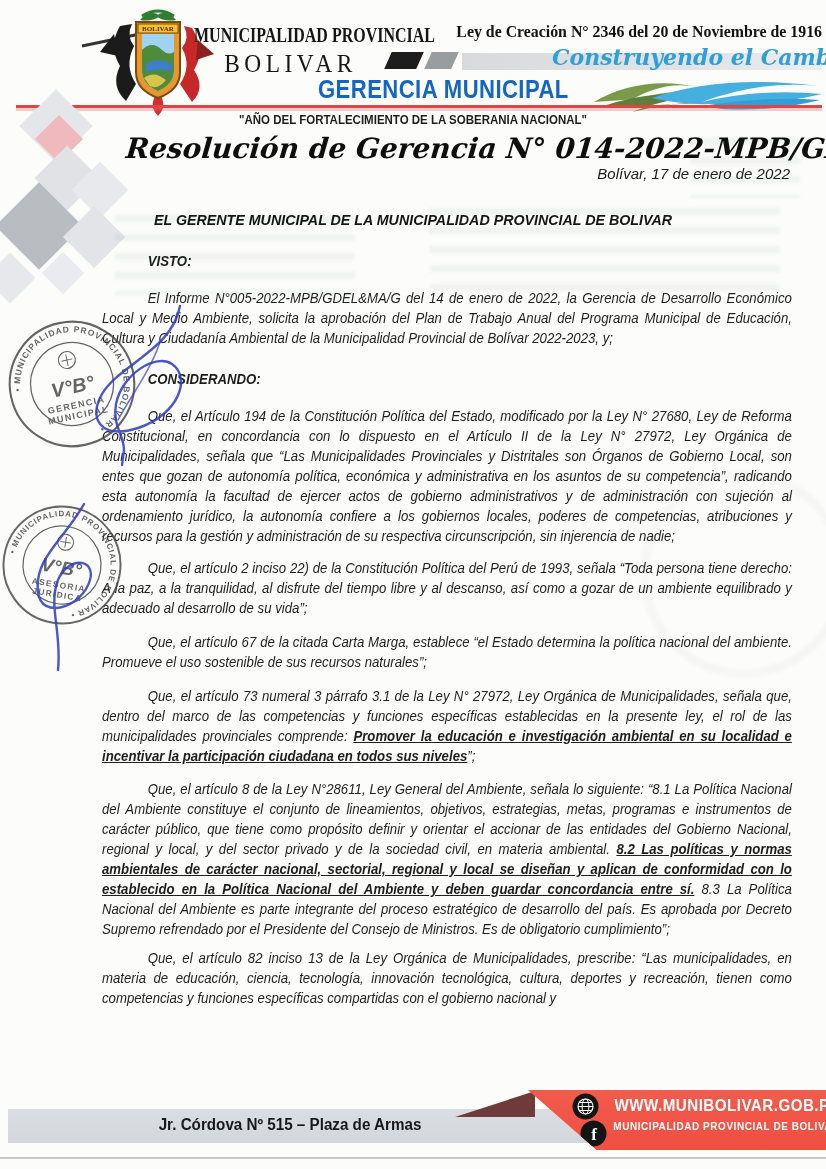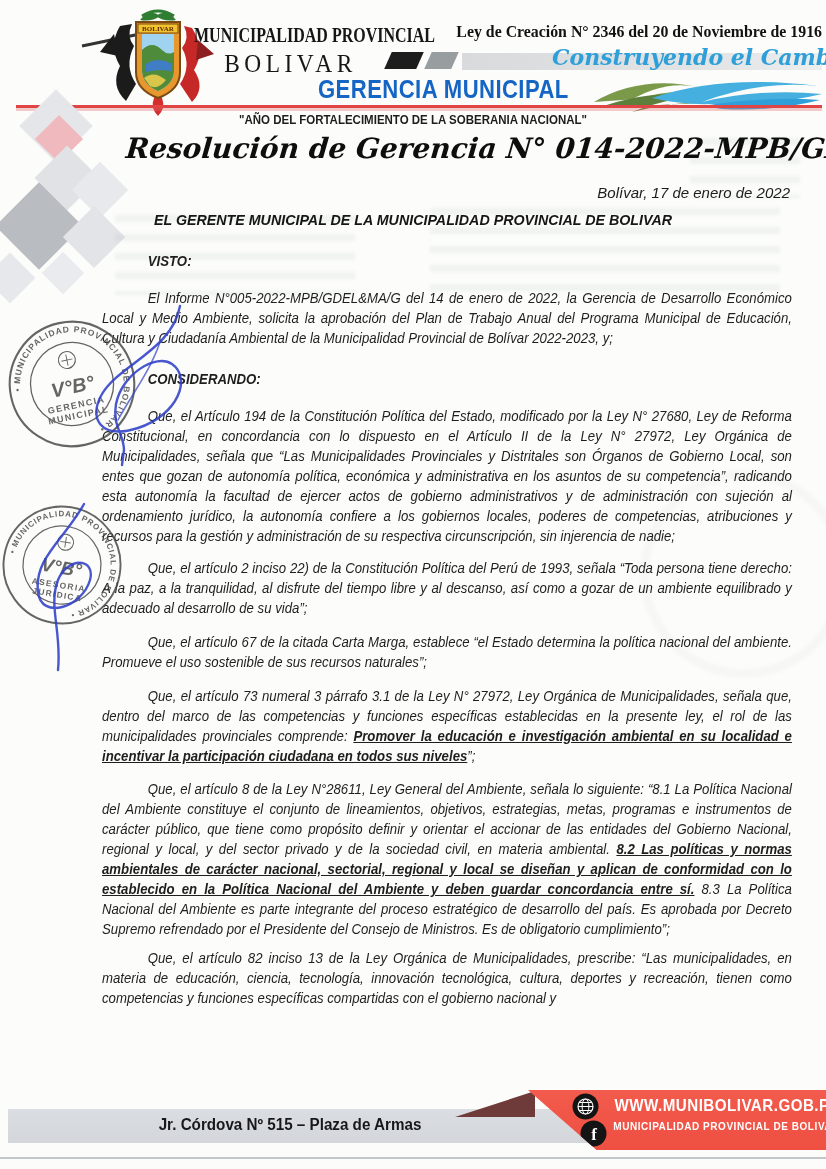--- a/index.html
+++ b/index.html
@@ -23,21 +23,21 @@
 
   
   .diamond{position:absolute;transform:rotate(45deg);}
   
   .ghost{position:absolute;filter:blur(1.6px);opacity:.55;pointer-events:none;}
   .ghost-lines{background:repeating-linear-gradient(to bottom,rgba(125,155,135,.16) 0 7px,transparent 7px 19px);}
   .ghost-ring{border:9px solid rgba(120,135,150,.08);border-radius:50%;}
 
   
   .doc-title{position:absolute;left:126px;top:132px;font-family:"DejaVu Serif",serif;font-style:italic;font-weight:700;font-size:28px;color:#0e0e0e;transform:skewX(-5deg);white-space:nowrap;}
-  .dateline{position:absolute;left:480px;top:184px;width:310px;text-align:right;font-style:italic;font-size:15px;color:#1c1c1c;}
+  .dateline{position:absolute;left:480px;top:165px;width:310px;text-align:right;font-style:italic;font-size:15px;color:#1c1c1c;}
   .addressee{position:absolute;left:154px;top:211px;font-style:italic;font-weight:700;font-size:15px;color:#161616;transform:scaleX(.95);transform-origin:0 0;white-space:nowrap;}
 
   .content{position:absolute;left:102px;top:251px;width:784px;transform:scaleX(.88);transform-origin:0 0;color:#1e1e1e;}
   .sec-h{font-style:italic;font-weight:700;font-size:15.5px;margin:0;}
   .content p{margin:0;font-style:italic;font-size:15px;line-height:20px;text-align:justify;text-indent:52px;}
   .mt-visto{margin-top:17px !important;}
   .mt-consid{margin-top:21px !important;}
   .mt-p1{margin-top:17px !important;}
   .mt-p2{margin-top:12px !important;}
   .mt-p3{margin-top:14px !important;}

